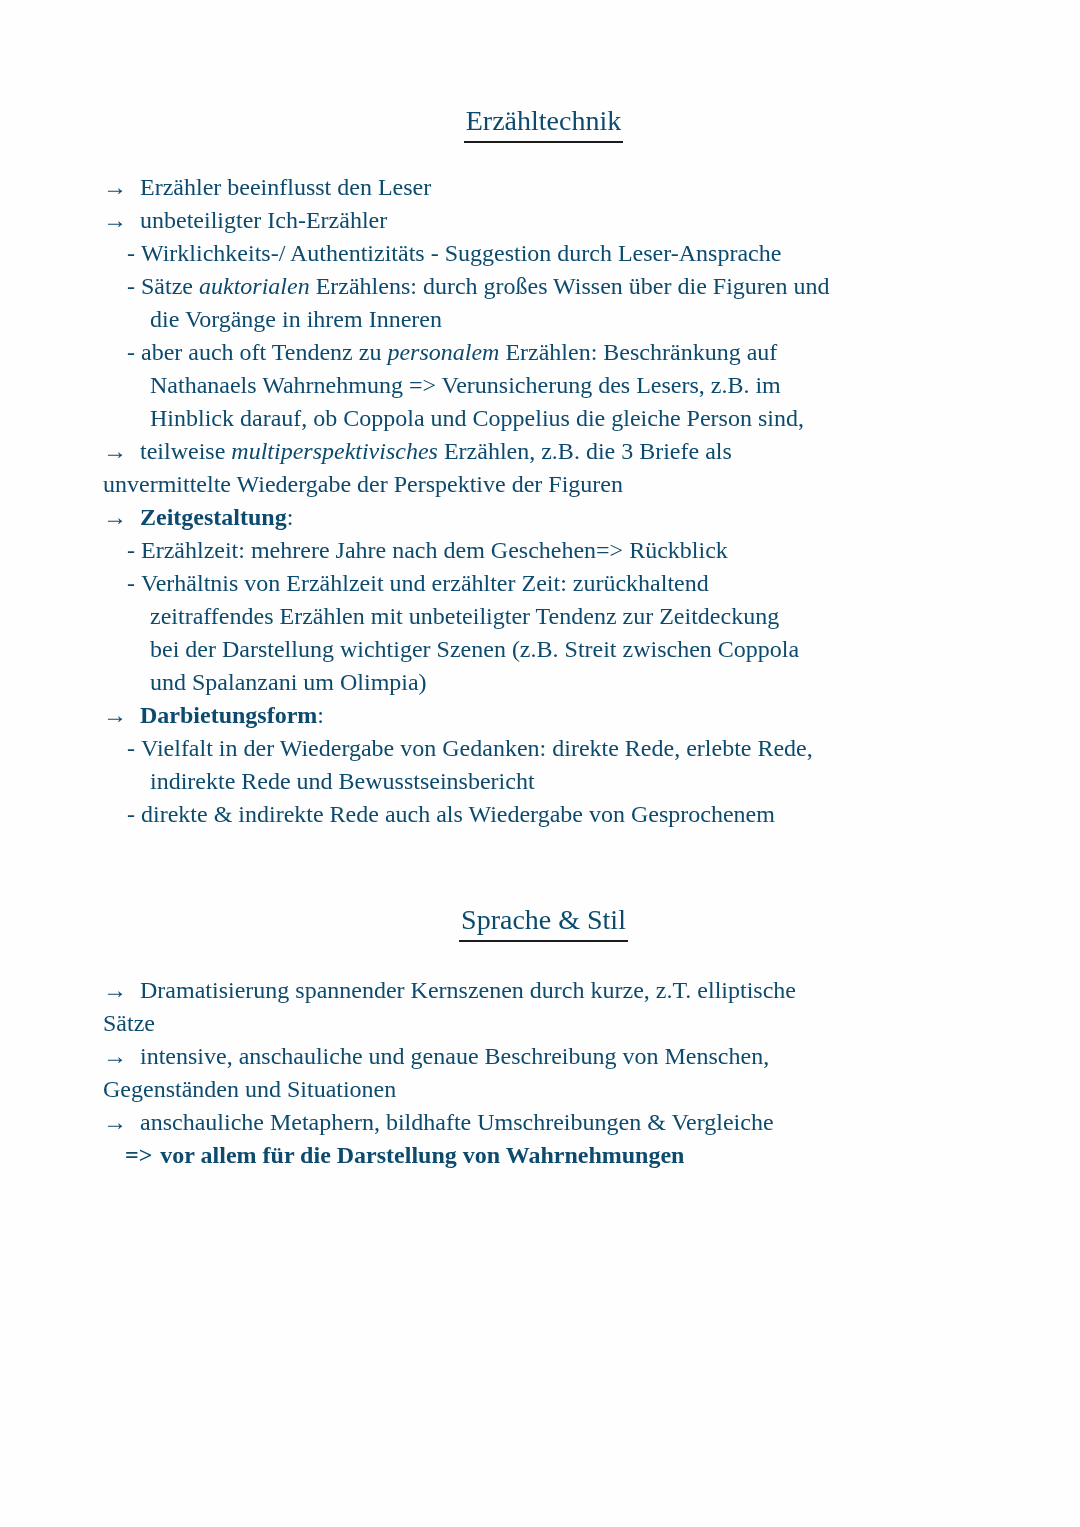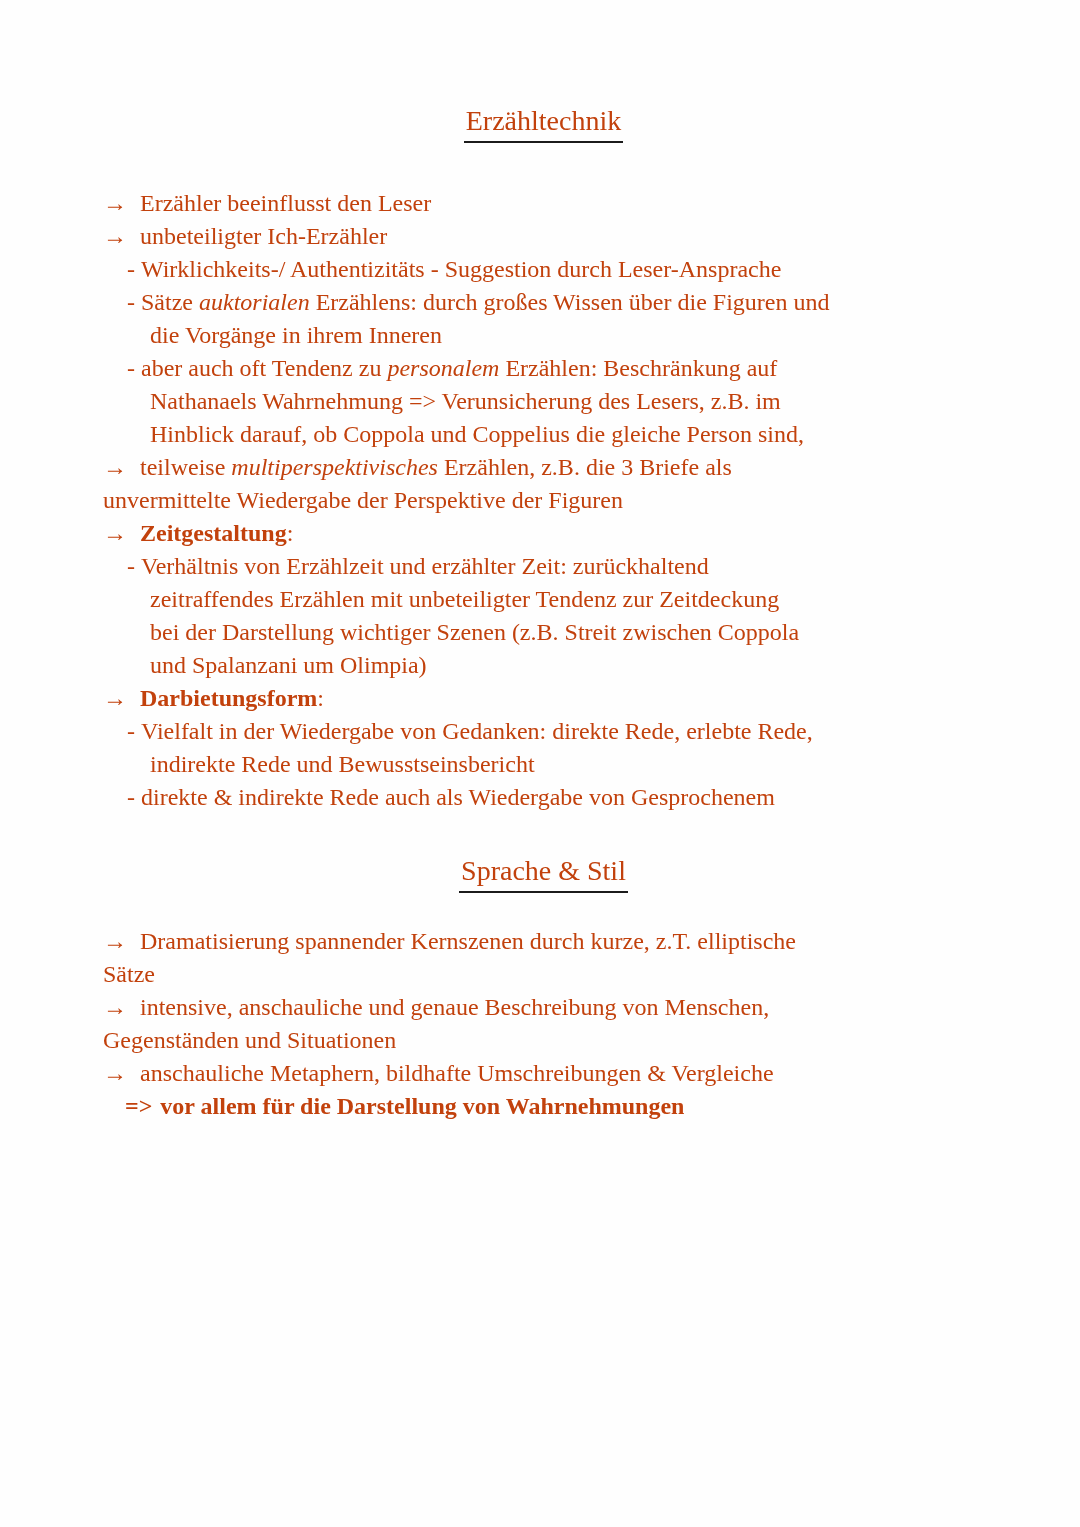--- a/index.html
+++ b/index.html
@@ -10,43 +10,43 @@
   }
   .page {
     position: relative;
     width: 1080px;
     height: 1527px;
     margin: 0 auto;
     background: #fefefe;
     box-sizing: border-box;
     padding: 102px 96px 0 103px;
     font-family: "Liberation Serif", "DejaVu Serif", serif;
-    color: #c2410c;
+    color: #0c4a6e;
     overflow: hidden;
   }
   .section-heading {
     text-align: center;
     font-size: 28px;
     line-height: 38px;
     font-weight: normal;
     margin: 0;
   }
   .section-heading .underlined {
     display: inline-block;
     border-bottom: 2px solid #1b1b1b;
     padding: 0 2px 1px 2px;
   }
   .lines {
-    margin-top: 44px;
+    margin-top: 28px;
   }
   .lines.second {
     margin-top: 32px;
   }
   .section-2 {
-    margin-top: 38px;
+    margin-top: 70px;
   }
   .line {
     font-size: 24px;
     line-height: 33px;
     white-space: nowrap;
   }
   .ind-arrow  { padding-left: 0; }
   .ind-dash   { padding-left: 24px; }
   .ind-cont0  { padding-left: 0; }
   .ind-cont1  { padding-left: 47px; }
@@ -70,20 +70,21 @@
         <div class="line ind-arrow"><span class="marker">→</span><span>unbeteiligter Ich-Erzähler</span></div>
         <div class="line ind-dash"><span class="marker">-</span><span>Wirklichkeits-/ Authentizitäts - Suggestion durch Leser-Ansprache</span></div>
         <div class="line ind-dash"><span class="marker">-</span><span>Sätze </span><span class="it">auktorialen</span><span> Erzählens: durch großes Wissen über die Figuren und</span></div>
         <div class="line ind-cont1"><span>die Vorgänge in ihrem Inneren</span></div>
         <div class="line ind-dash"><span class="marker">-</span><span>aber auch oft Tendenz zu </span><span class="it">personalem</span><span> Erzählen: Beschränkung auf</span></div>
         <div class="line ind-cont1"><span>Nathanaels Wahrnehmung =&gt; Verunsicherung des Lesers, z.B. im</span></div>
         <div class="line ind-cont1"><span>Hinblick darauf, ob Coppola und Coppelius die gleiche Person sind,</span></div>
         <div class="line ind-arrow"><span class="marker">→</span><span>teilweise </span><span class="it">multiperspektivisches</span><span> Erzählen, z.B. die 3 Briefe als</span></div>
         <div class="line ind-cont0"><span>unvermittelte Wiedergabe der Perspektive der Figuren</span></div>
         <div class="line ind-arrow"><span class="marker">→</span><span class="bd">Zeitgestaltung</span><span>:</span></div>
+        <div class="line ind-dash"><span class="marker">-</span><span>Erzählzeit: mehrere Jahre nach dem Geschehen=&gt; Rückblick</span></div>
         <div class="line ind-dash"><span class="marker">-</span><span>Verhältnis von Erzählzeit und erzählter Zeit: zurückhaltend</span></div>
         <div class="line ind-cont1"><span>zeitraffendes Erzählen mit unbeteiligter Tendenz zur Zeitdeckung</span></div>
         <div class="line ind-cont1"><span>bei der Darstellung wichtiger Szenen (z.B. Streit zwischen Coppola</span></div>
         <div class="line ind-cont1"><span>und Spalanzani um Olimpia)</span></div>
         <div class="line ind-arrow"><span class="marker">→</span><span class="bd">Darbietungsform</span><span>:</span></div>
         <div class="line ind-dash"><span class="marker">-</span><span>Vielfalt in der Wiedergabe von Gedanken: direkte Rede, erlebte Rede,</span></div>
         <div class="line ind-cont1"><span>indirekte Rede und Bewusstseinsbericht</span></div>
         <div class="line ind-dash"><span class="marker">-</span><span>direkte &amp; indirekte Rede auch als Wiedergabe von Gesprochenem</span></div>
       </div>
   </div>

